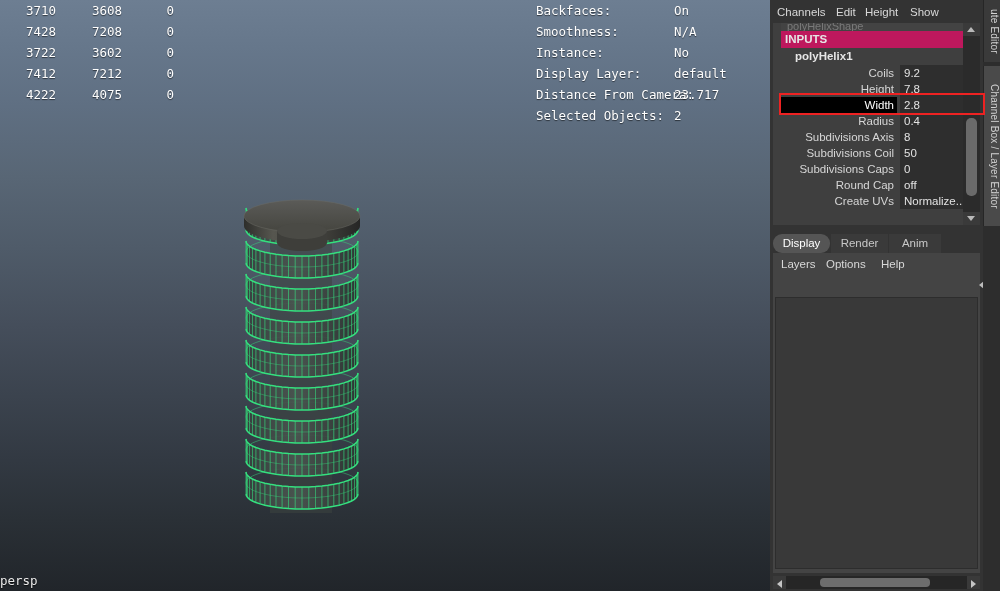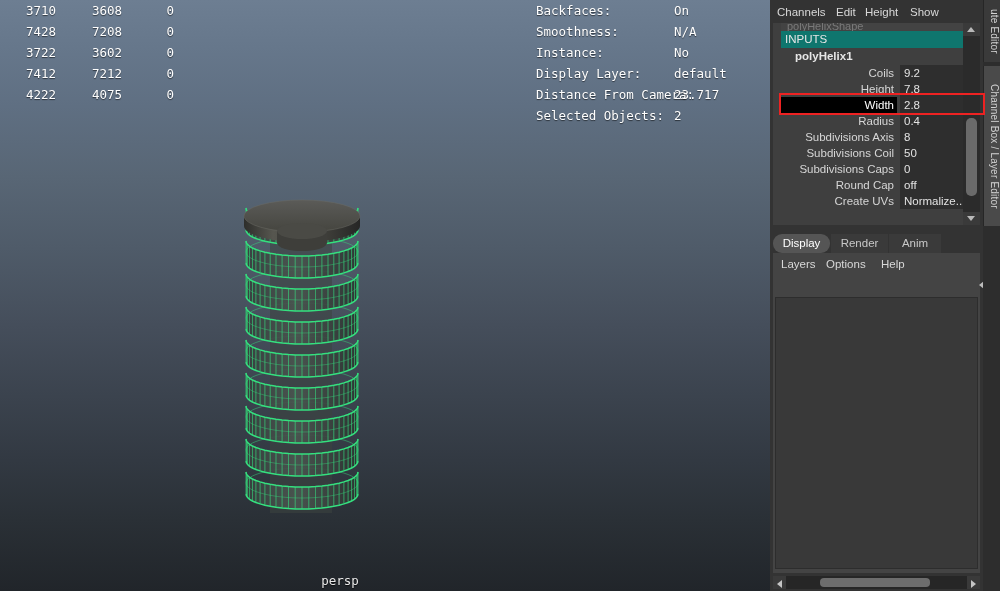--- a/index.html
+++ b/index.html
@@ -74,21 +74,21 @@
     text-shadow: 0 1px 1px rgba(0,0,0,.55);
   }
   .hud .hrow { position: relative; height: 21px; white-space: nowrap; }
   .hud .hlab { position: absolute; left: 0; top: 0; }
   .hud .hval { position: absolute; left: 138px; top: 0; }
 
   
   .cam-label {
     position: absolute; left: 0; bottom: 3px;
     width: 680px;
-    text-align: center;
+    text-align: left;
     font-family: "DejaVu Sans Mono", monospace;
     font-size: 12.5px;
     color: #e8e8e8;
     text-shadow: 0 1px 1px rgba(0,0,0,.7);
   }
 
   
   .model { position: absolute; left: 222px; top: 185px; width: 175px; height: 350px; }
   .helix-svg { display: block; }
 
@@ -144,22 +144,22 @@
     overflow: hidden;
   }
   .cb-scroll-pane { position: absolute; left: 8px; top: 0; width: 190px; height: 202px; overflow: hidden; }
   .cb-cut-row {
     height: 8px; background: #434343;
     font-size: 11px; color: #7a7a7a;
     padding-left: 6px; overflow: hidden; line-height: 6px;
   }
   .cb-section {
     height: 17px; line-height: 17px;
-    background: #0f766e;
-    font-size: 11.5px; font-weight: normal;
+    background: #be185d;
+    font-size: 11.5px; font-weight: bold;
     color: #e6e6e6;
     padding-left: 4px;
   }
   .cb-node {
     height: 17px; line-height: 17px;
     background: #3f3f3f;
     font-size: 11.5px; font-weight: bold;
     color: #e6e6e6;
     padding-left: 14px;
   }

